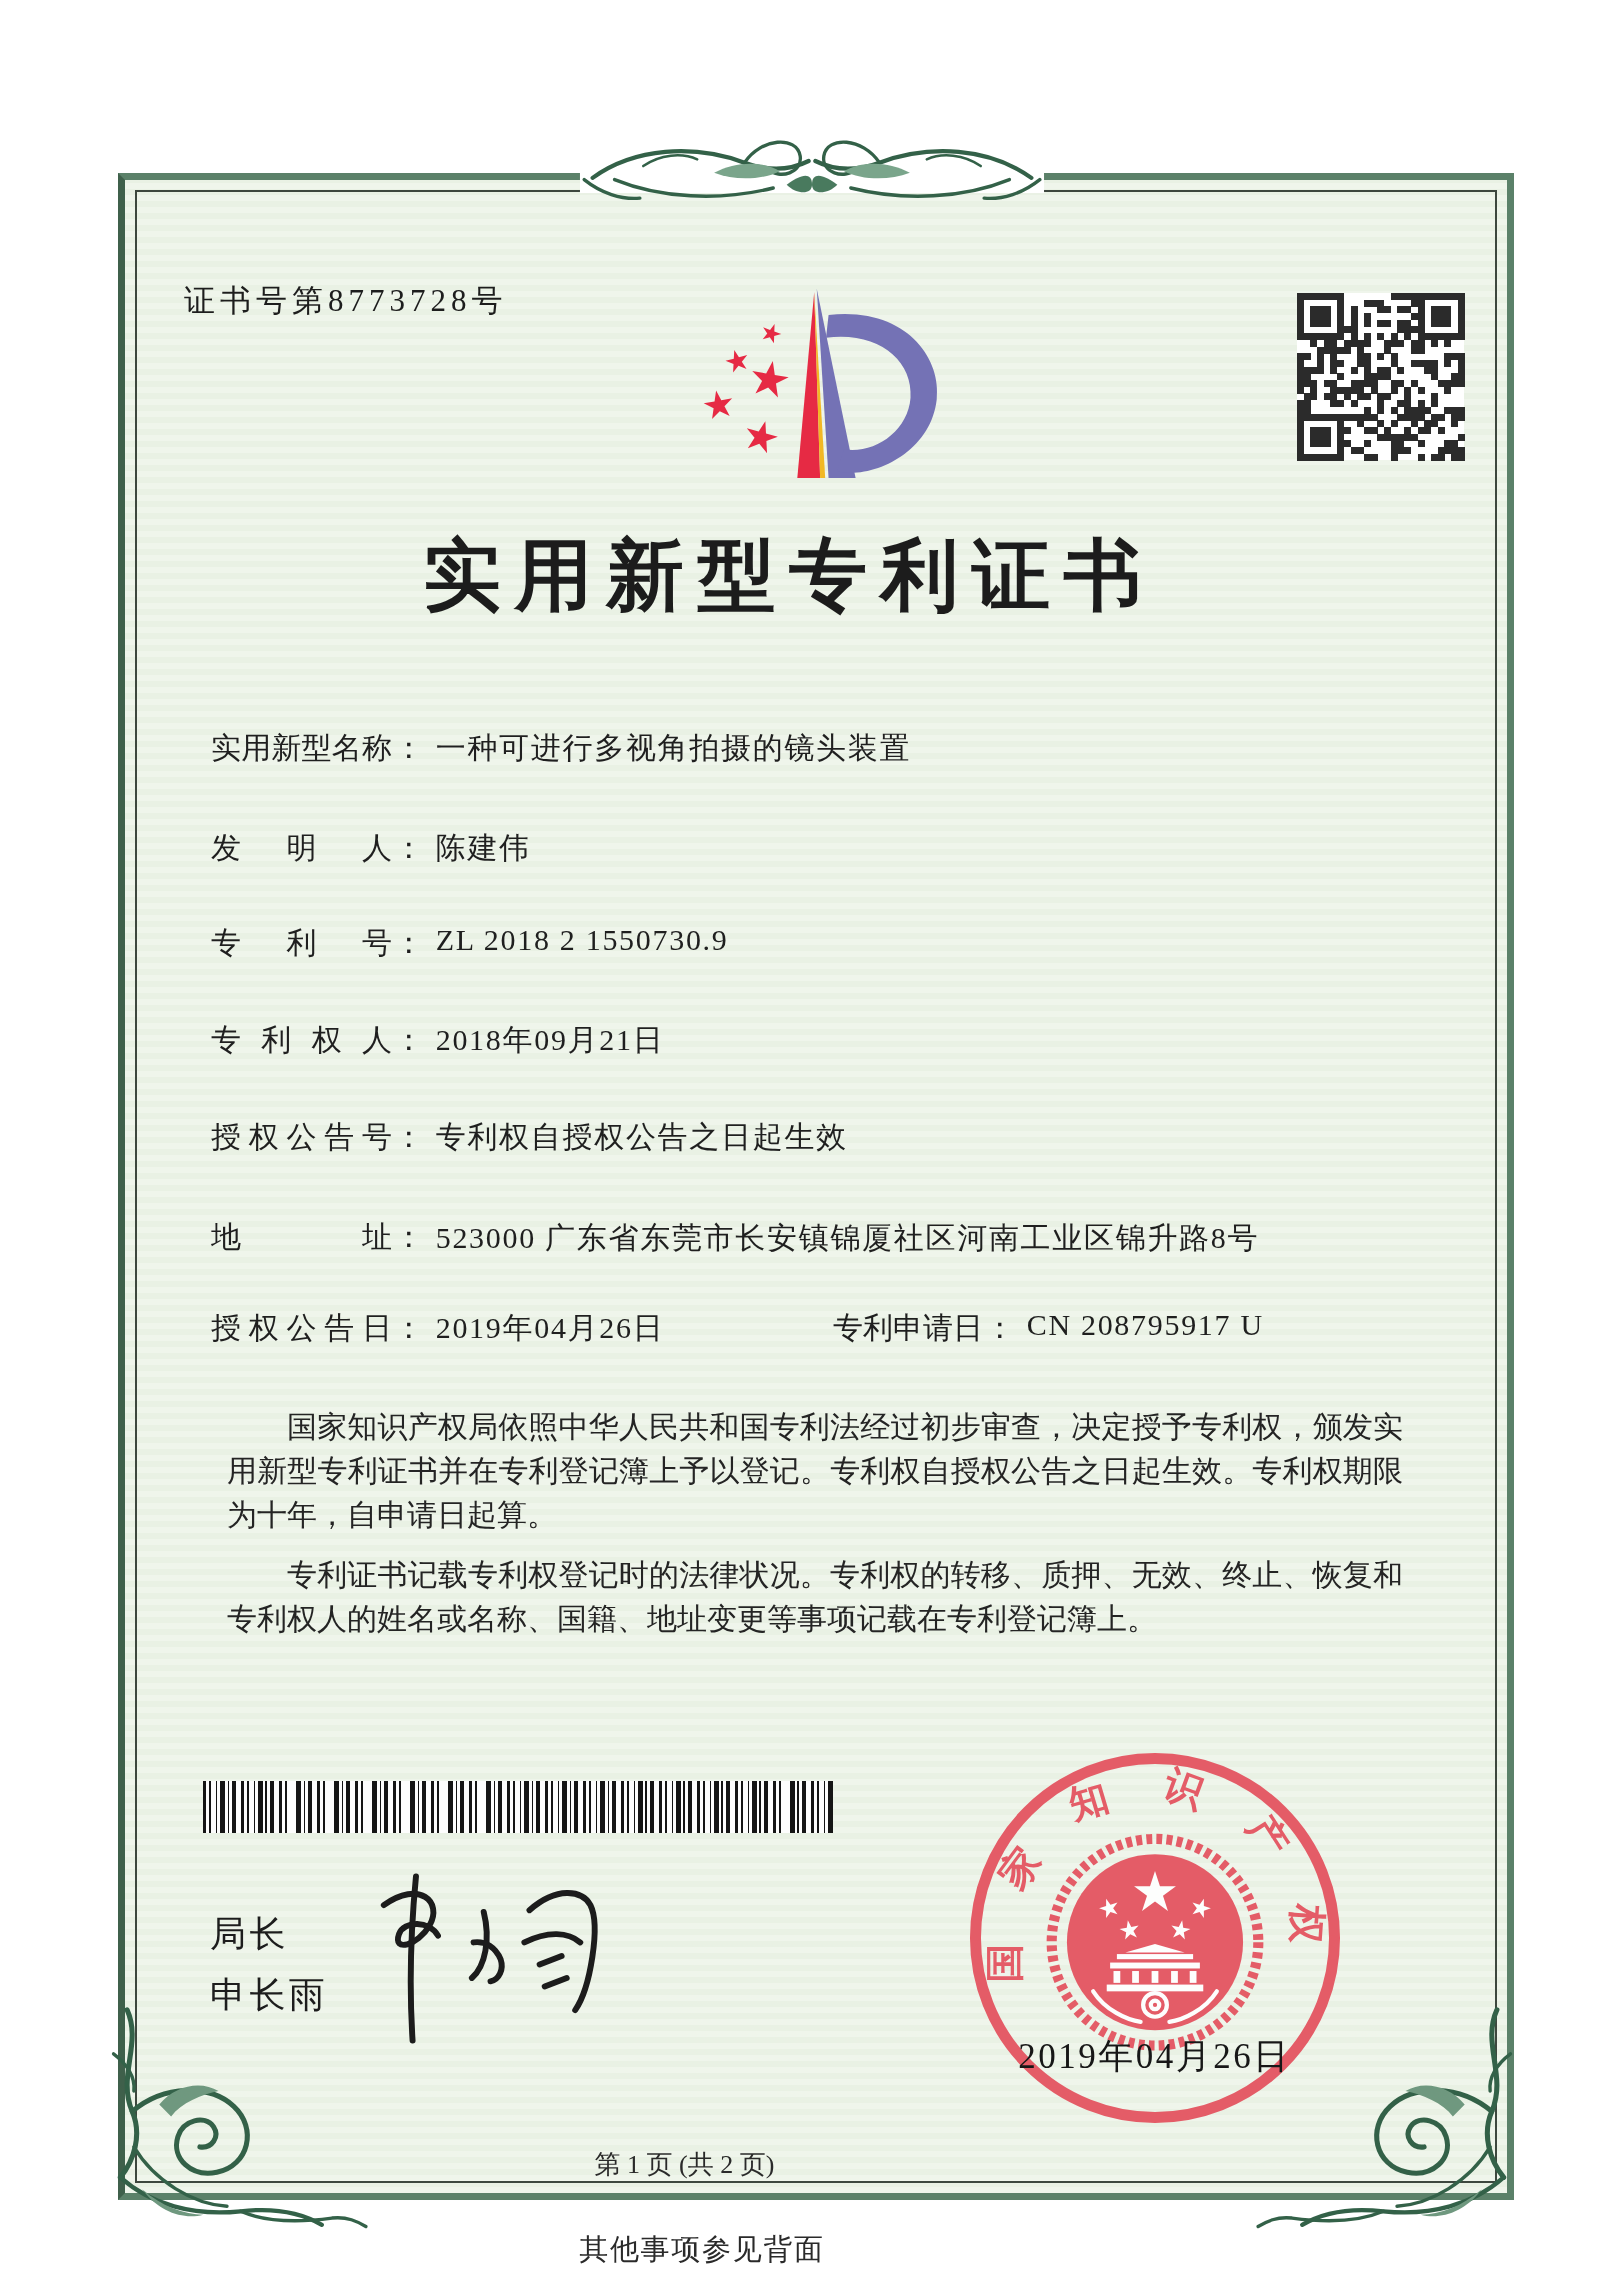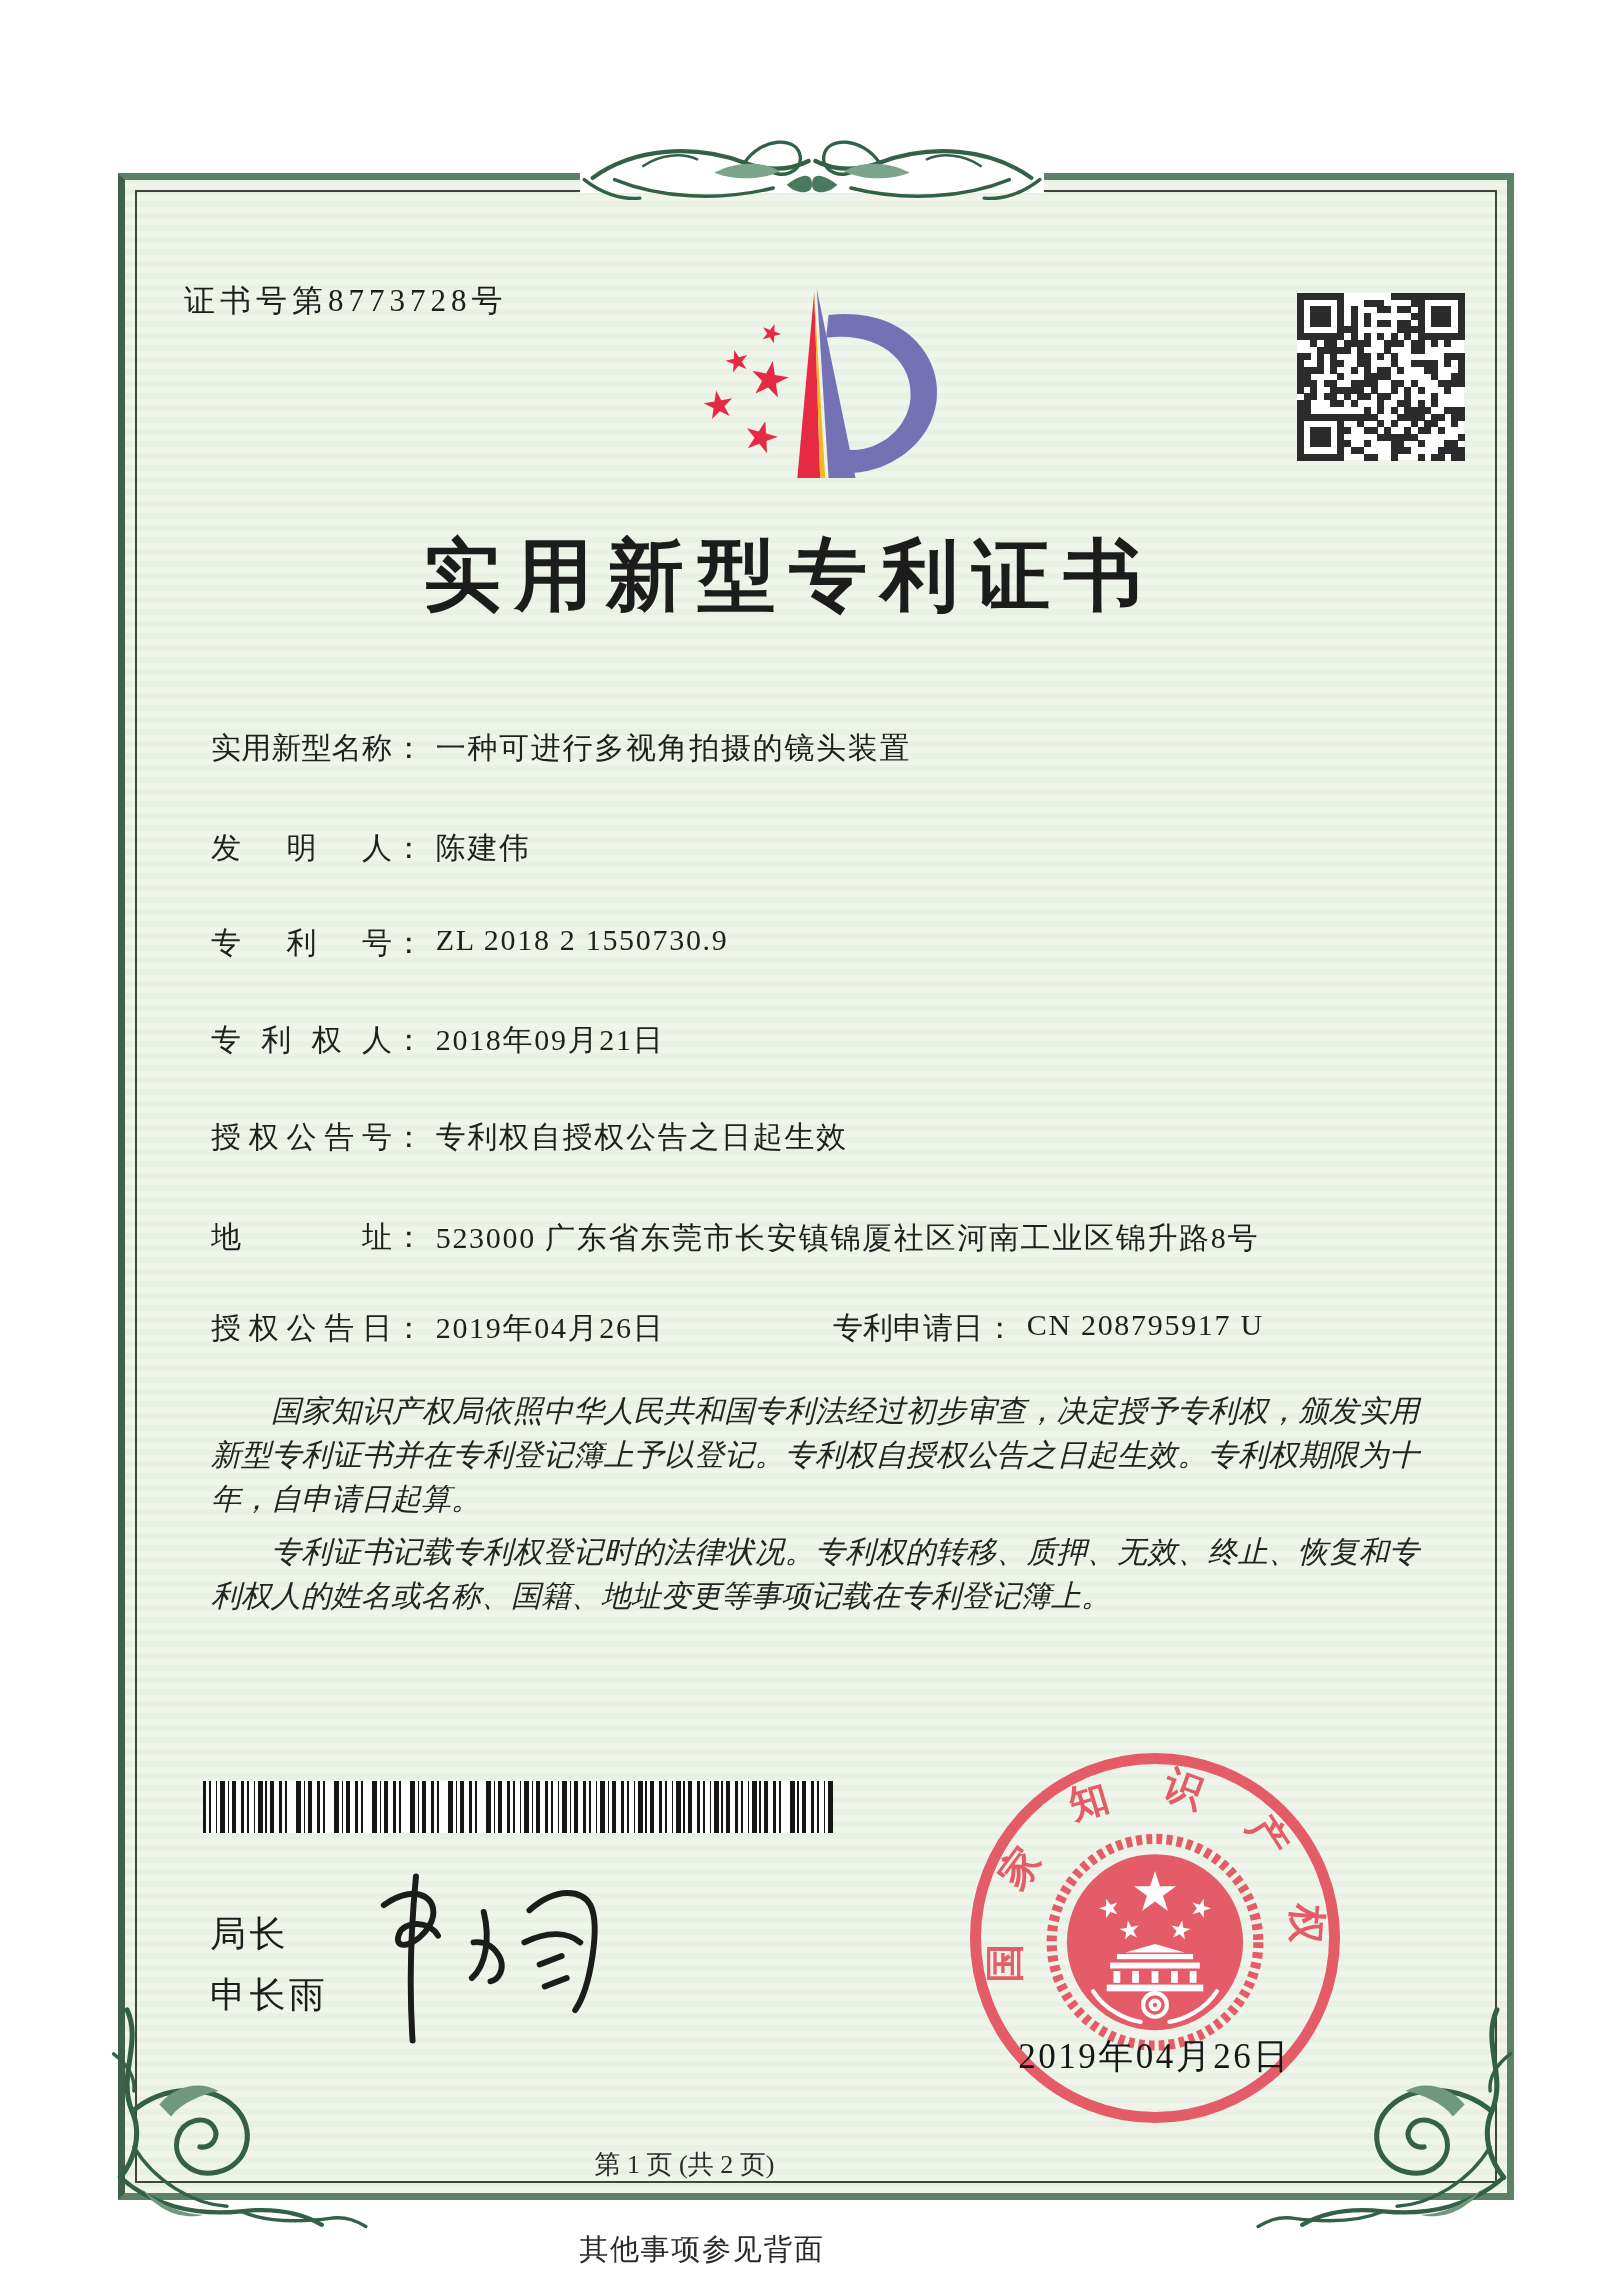--- a/index.html
+++ b/index.html
@@ -12,21 +12,21 @@
   .abs{position:absolute;}
   .certno{left:184px;top:280px;font-size:31px;letter-spacing:5px;color:#1d1d1d;}
   .title{left:118px;top:524px;width:1396px;text-align:center;transform:translateX(-27px);
          font-size:78px;font-weight:bold;letter-spacing:13.5px;color:#1c1c1c;}
   .row{left:211px;font-size:30px;color:#1f1f1f;white-space:nowrap;}
   .lbl{display:inline-block;width:181px;text-align:justify;text-align-last:justify;vertical-align:top;}
   .colon{display:inline-block;margin:0 12px 0 1.7px;vertical-align:top;}
   .val{display:inline-block;letter-spacing:1.7px;vertical-align:top;}
   .val-wrap{white-space:normal;width:968px;line-height:41px;}
   .paras{left:211px;top:1389px;width:1208px;font-size:30px;line-height:44px;color:#242424;text-align:justify;}
-  .paras p{margin:0;text-indent:2em;font-style:italic;}
+  .paras p{margin:16px;text-indent:2em;}
   .paras p + p{margin-top:8.5px;}
   .barcode{left:203px;top:1781px;width:630px;height:52px;background:
      repeating-linear-gradient(90deg,#151515 0 3.4px,#fdfdfd 3.4px 6px,#151515 6px 7.6px,#fdfdfd 7.6px 12.7px,
      #151515 12.7px 13.5px,#fdfdfd 13.5px 17px,#151515 17px 22px,#fdfdfd 22px 24.5px,#151515 24.5px 26px,
      #fdfdfd 26px 29px,#151515 29px 33px,#fdfdfd 33px 38px);}
   .director{left:210px;font-size:36px;color:#1d1d1d;letter-spacing:3.4px;}
   .sealdate{left:964px;top:2033px;width:381px;text-align:center;font-size:35px;letter-spacing:2.5px;color:#171717;}
   .pagenote{left:524px;top:2147px;width:321px;text-align:center;font-size:26px;color:#2a2a2a;}
   .backnote{left:533px;top:2230px;width:338px;text-align:center;font-size:29px;letter-spacing:1.7px;color:#2a2a2a;}
   .qr{left:1297px;top:293px;width:167px;height:167px;background:#fff;}

